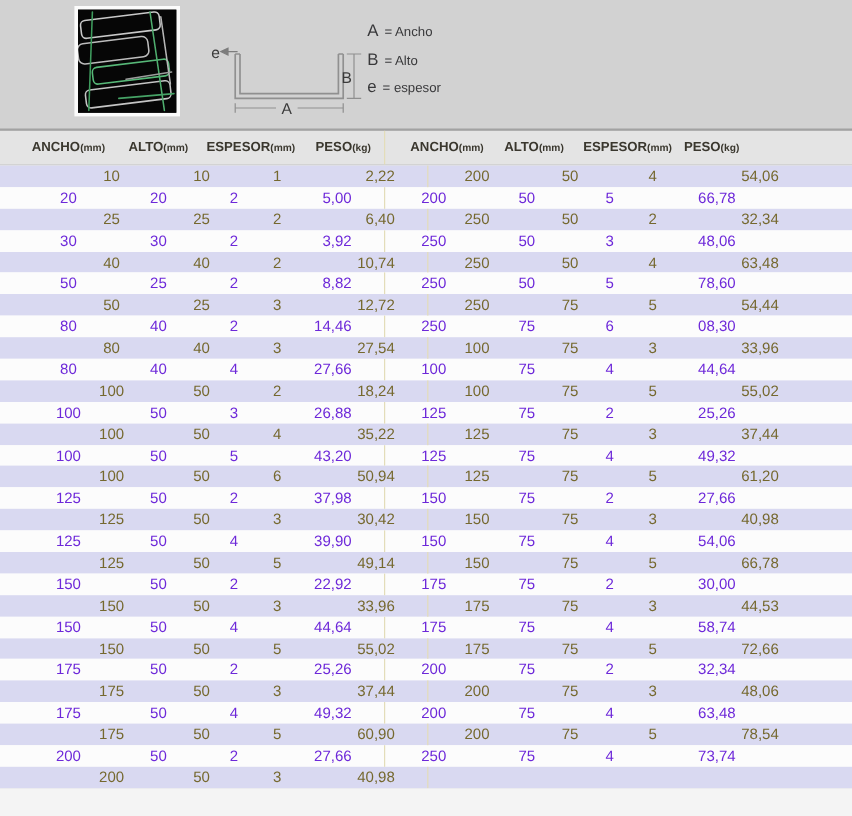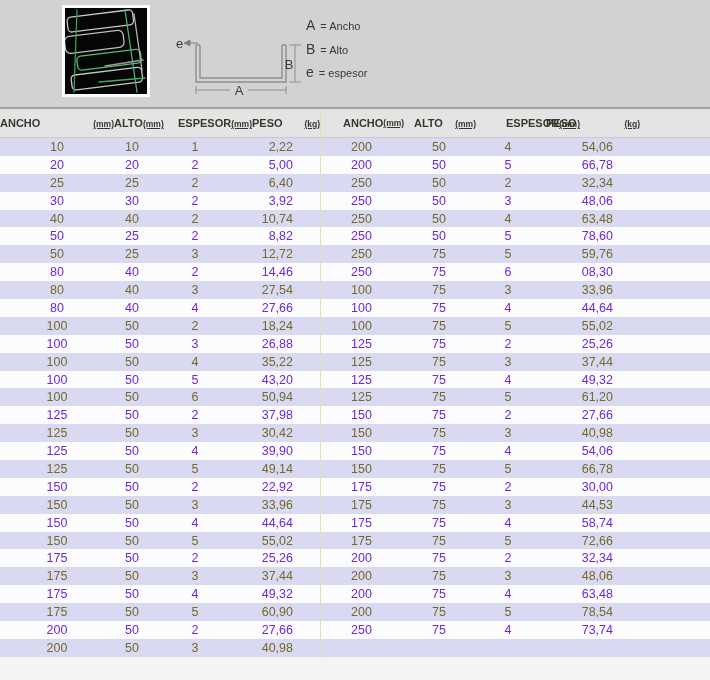--- a/index.html
+++ b/index.html
@@ -27,34 +27,34 @@
   .grid-cols{
     display:grid;
     grid-template-columns:114px 36px 90px 80px 82px 74px 64px 100px 70px;
   }
   .thead{
     position:absolute;left:0;top:107px;width:710px;height:31px;
     background:#e4e4e4;box-sizing:border-box;
     border-top:2px solid #a2a2a2;border-bottom:1px solid #c9c9c9;
     align-items:center;
   }
-  .h{display:flex;justify-content:space-between;align-items:baseline;white-space:nowrap;
+  .h{display:flex;justify-content:center;align-items:baseline;white-space:nowrap;
      color:#3a372e;font-weight:bold;}
   .hname{font-size:11px;letter-spacing:0;}
-  .hunit{font-size:8.5px;text-decoration:underline;}
+  .hunit{font-size:8.5px;}
   .h-esp-l{padding-left:28px;}
   .h-peso-l{padding-left:12px;}
   .h-ancho-r{padding-left:22px;}
   .h-alto-r{padding-left:12px;}
   .h-esp-r{padding-left:30px;}
   .h-peso-r{padding-left:6px;}
 
   .rows{position:absolute;left:0;top:138px;width:710px;height:519px;background:#fcfcfc;}
   .row{height:17.9px;align-items:center;background:#fcfcfc;color:#6d28d9;font-size:12.5px;}
-  .row.alt{background:#d9d9f1;color:#75682e;}
+  .row.alt{background:#d9d9f1;color:#75682e;padding-left:36px;}
   .c{display:flex;justify-content:center;white-space:nowrap;overflow:visible;}
   .c-peso{justify-content:flex-end;padding-right:27px;box-sizing:border-box;}
   .r-start{border-left:1px solid #e3ddb9;box-sizing:border-box;height:100%;align-items:center;}
 
   .bottom-band{position:absolute;left:0;top:657px;width:710px;height:23px;background:#f4f4f4;}
 </style>
 </head>
 <body>
 
 <div class="page">
@@ -231,21 +231,21 @@
     <div class="cf"></div>
   </div>
       <div class="row grid-cols alt">
     <div class="c">50</div>
     <div class="c">25</div>
     <div class="c">3</div>
     <div class="c c-peso">12,72</div>
     <div class="c r-start">250</div>
     <div class="c">75</div>
     <div class="c">5</div>
-    <div class="c c-peso">59,76</div>
+    <div class="c c-peso">54,44</div>
     <div class="cf"></div>
   </div>
       <div class="row grid-cols">
     <div class="c">80</div>
     <div class="c">40</div>
     <div class="c">2</div>
     <div class="c c-peso">14,46</div>
     <div class="c r-start">250</div>
     <div class="c">75</div>
     <div class="c">6</div>

